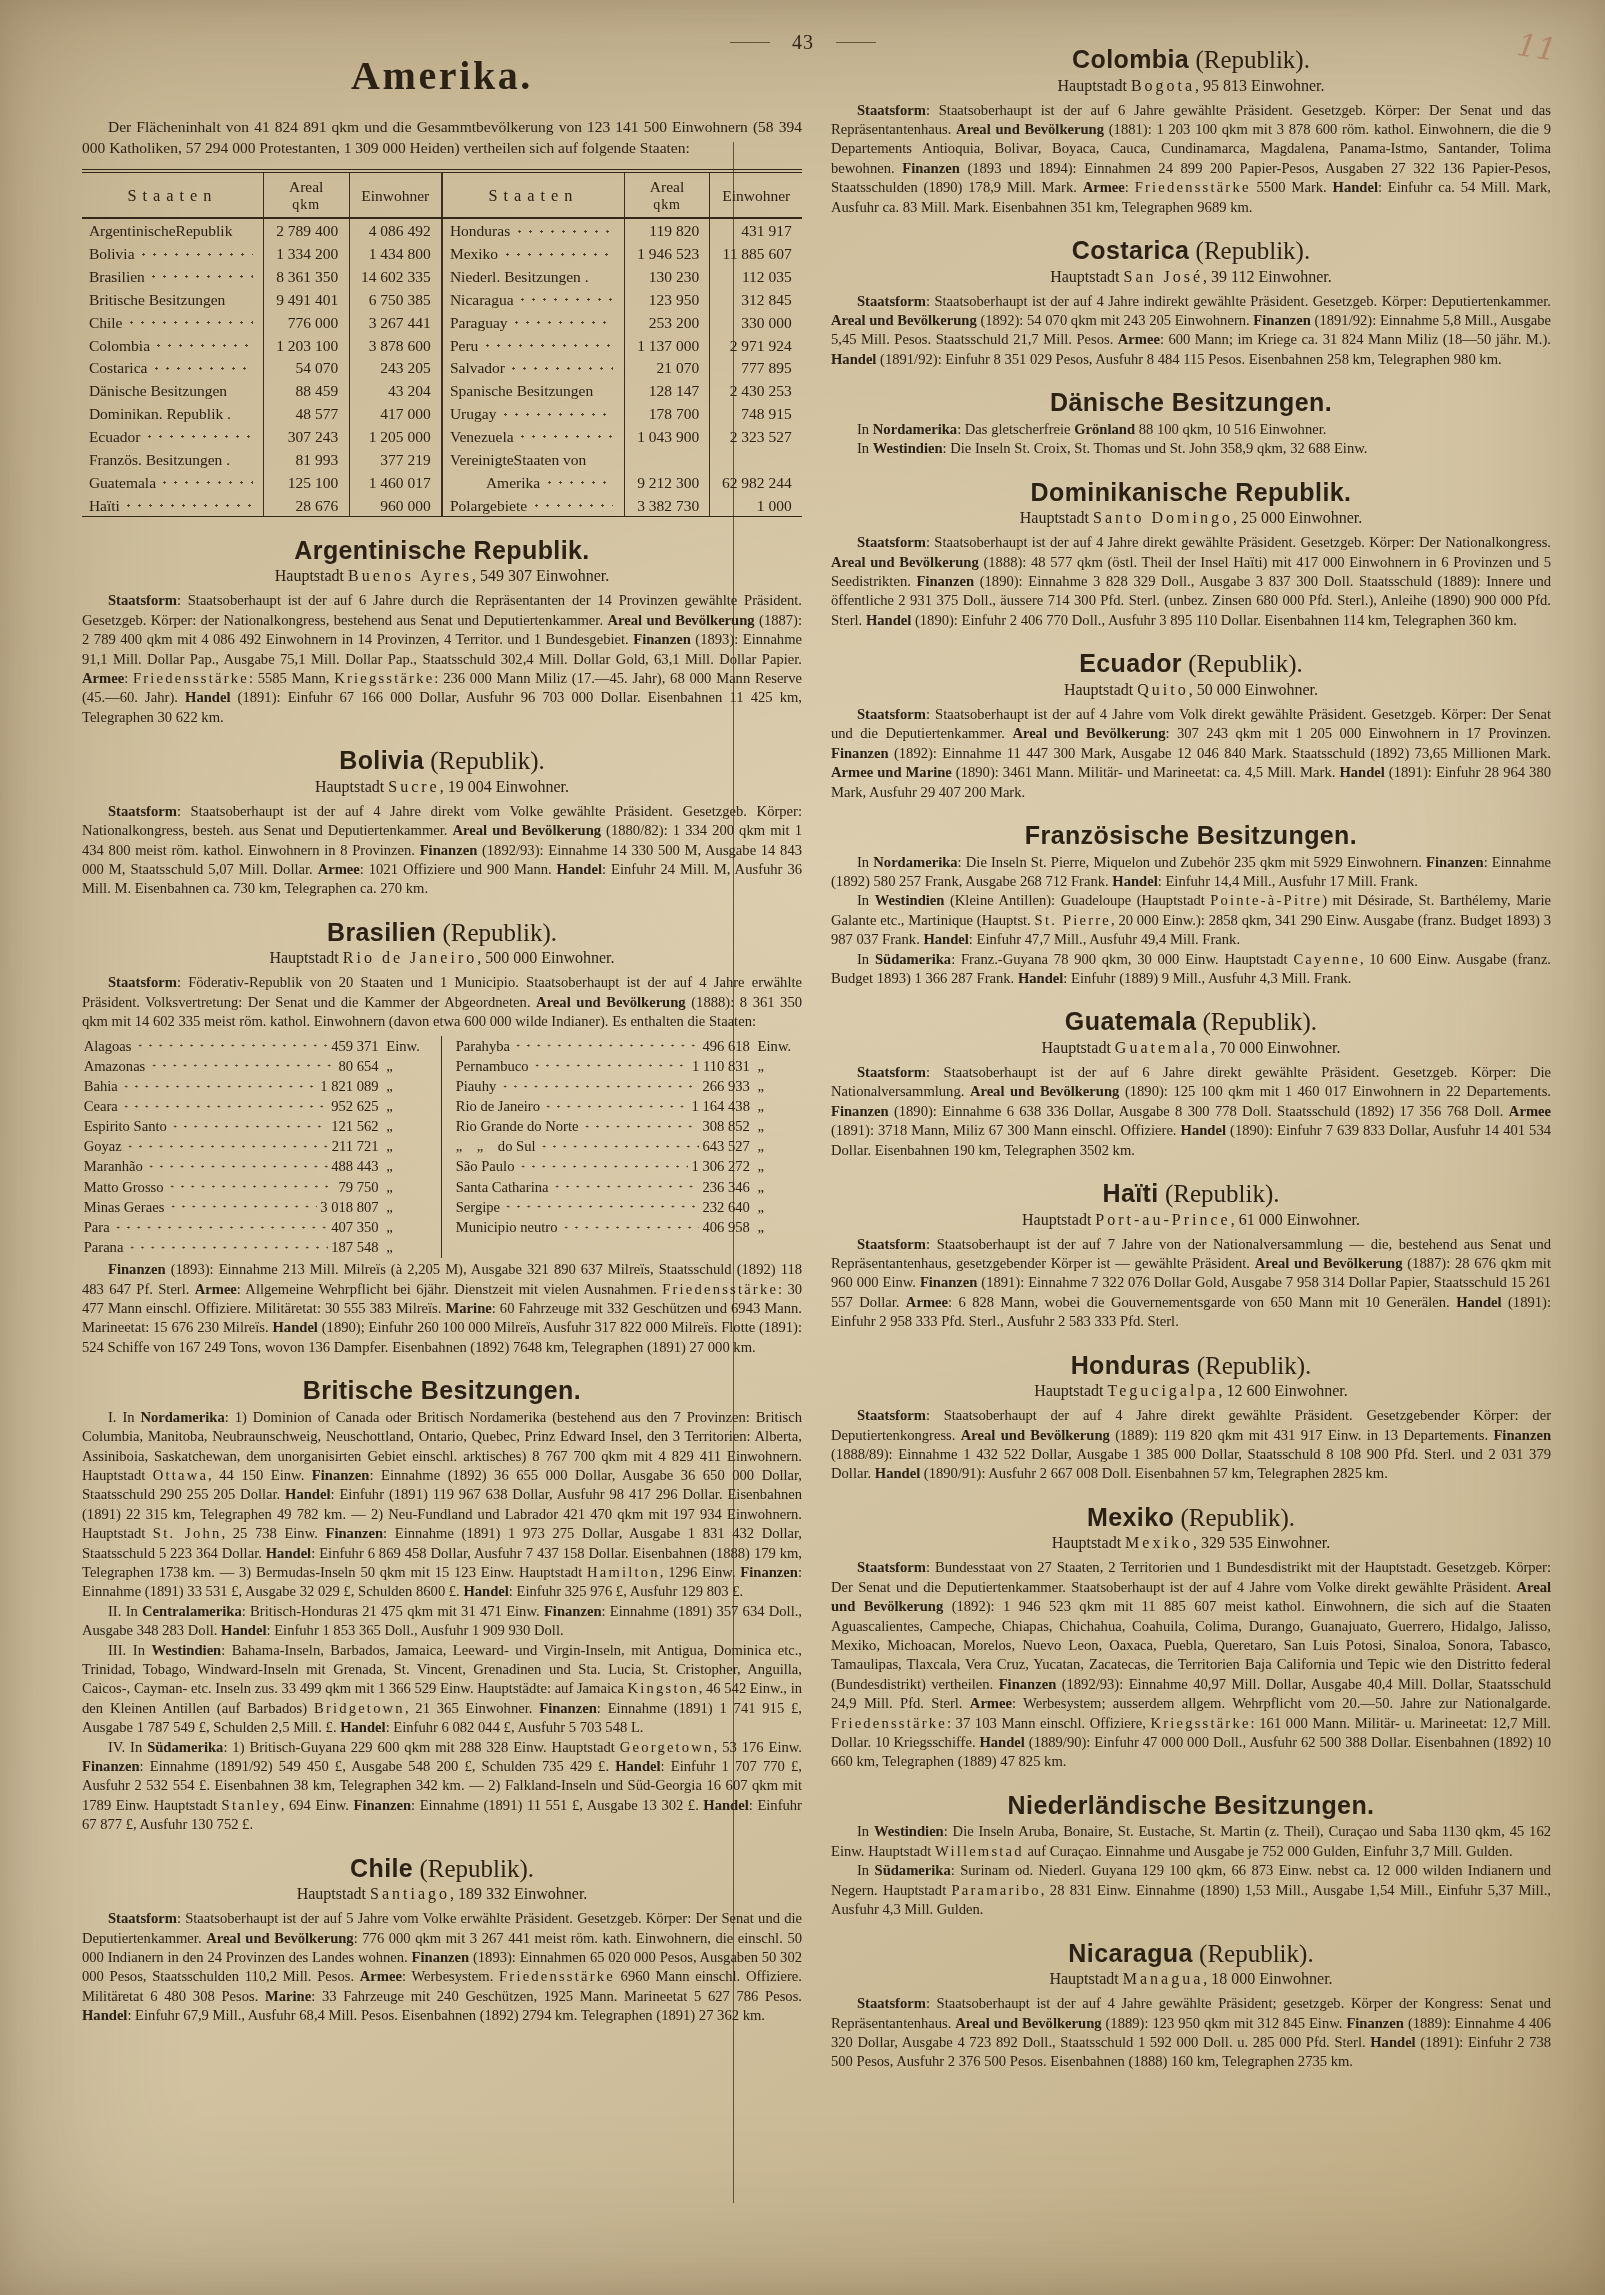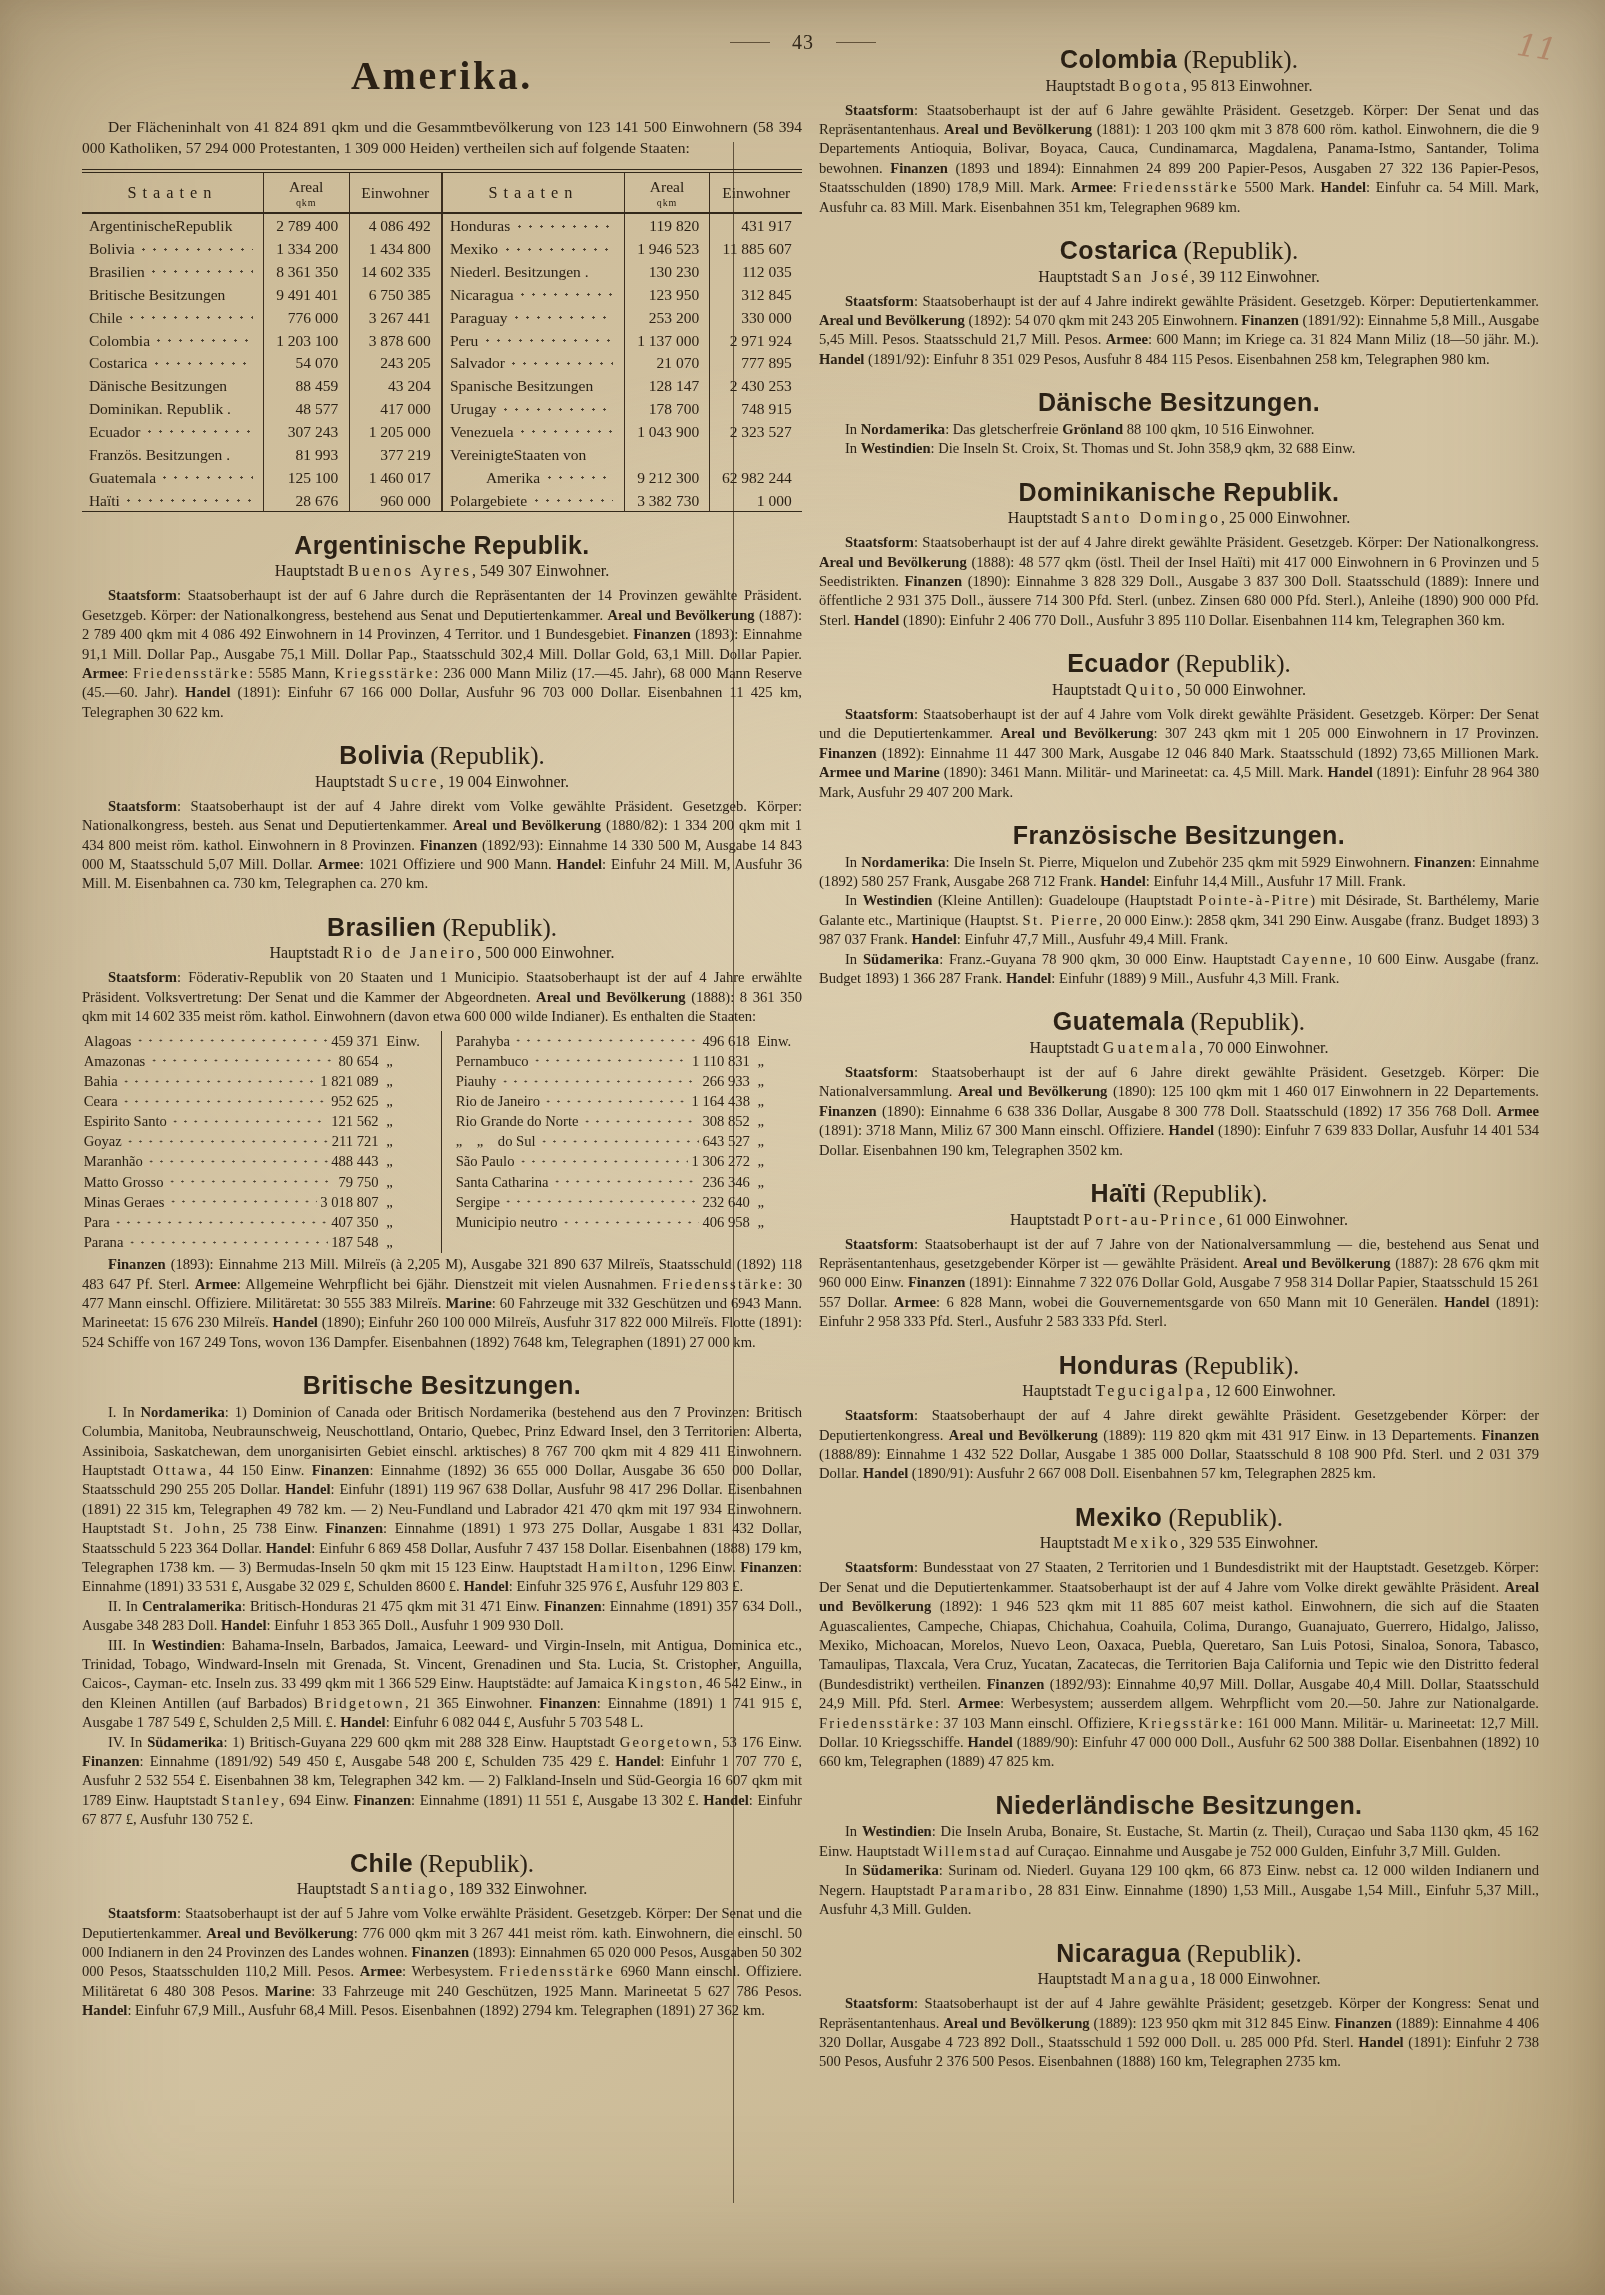--- a/index.html
+++ b/index.html
@@ -12,33 +12,33 @@
     color:#2b2115;
   }
   .vignette{position:absolute;inset:0;pointer-events:none;
     box-shadow:inset 0 0 163px rgba(92,72,42,.42), inset 0 0 34px rgba(92,72,42,.18);}
   .pageno{position:absolute;top:31px;left:0;width:1606px;text-align:center;
     font-size:20px;letter-spacing:0.9px;color:#32281a;}
   .pageno .dash{display:inline-block;width:40px;border-top:1.4px solid #4a3b26;vertical-align:middle;margin:0 22px 3.4px 22px;opacity:.8;}
   .handwritten{position:absolute;top:29px;right:50px;font-style:italic;
     font-family:"DejaVu Serif",serif;font-size:31px;color:rgba(158,74,48,.38);transform:rotate(9deg);}
   .content{position:absolute;left:82px;top:26px;width:1468px;}
-  .cols{display:grid;grid-template-columns:720px 720px;column-gap:17px;}
+  .cols{display:grid;grid-template-columns:720px 720px;column-gap:29px;}
   .colrule{position:absolute;left:733px;top:142px;height:2061px;width:1.4px;background:rgba(58,45,28,.75);}
 
   
   .title{font-size:40px;font-weight:bold;text-align:center;letter-spacing:2.6px;margin:26px 0 17px;}
   .intro{font-size:15.5px;line-height:1.36;text-align:justify;text-indent:26px;margin:0;}
 
   
   .sumtbl{width:100%;border-collapse:collapse;margin-top:11px;font-size:15.5px;
     border-top:4.3px double #32281a;border-bottom:0.9px solid #32281a;}
   .sumtbl th{font-weight:normal;padding:5.2px 3.4px 3.4px;border-bottom:2.6px double #32281a;vertical-align:middle;}
   .sumtbl th.hstaat{letter-spacing:6px;font-size:16.3px;}
-  .sumtbl th .qkm{display:block;font-size:10px;letter-spacing:0.9px;margin-top:0.9px;}
+  .sumtbl th .qkm{display:block;font-size:14px;letter-spacing:0.9px;margin-top:0.9px;}
   .sumtbl td{padding:2.1px 6.9px 0.9px;line-height:1.25;vertical-align:bottom;}
   .sumtbl .vl{border-left:0.9px solid #3a2d1e;}
   .sumtbl .vdl{border-left:2.6px double #3a2d1e;}
   .sumtbl td.num{text-align:right;white-space:nowrap;padding-right:10.3px;padding-left:8px;}
   .namecell{display:flex;align-items:baseline;}
   .namecell .nm{white-space:nowrap;}
   .namecell .lead{flex:1;height:1em;margin:0 3.4px;
     background-image:radial-gradient(circle, rgba(48,38,25,.85) 1px, rgba(0,0,0,0) 1.3px);
     background-size:11px 5.2px;background-repeat:repeat-x;background-position:0 78%;}
   .namecell.noind .lead{background:none;}

